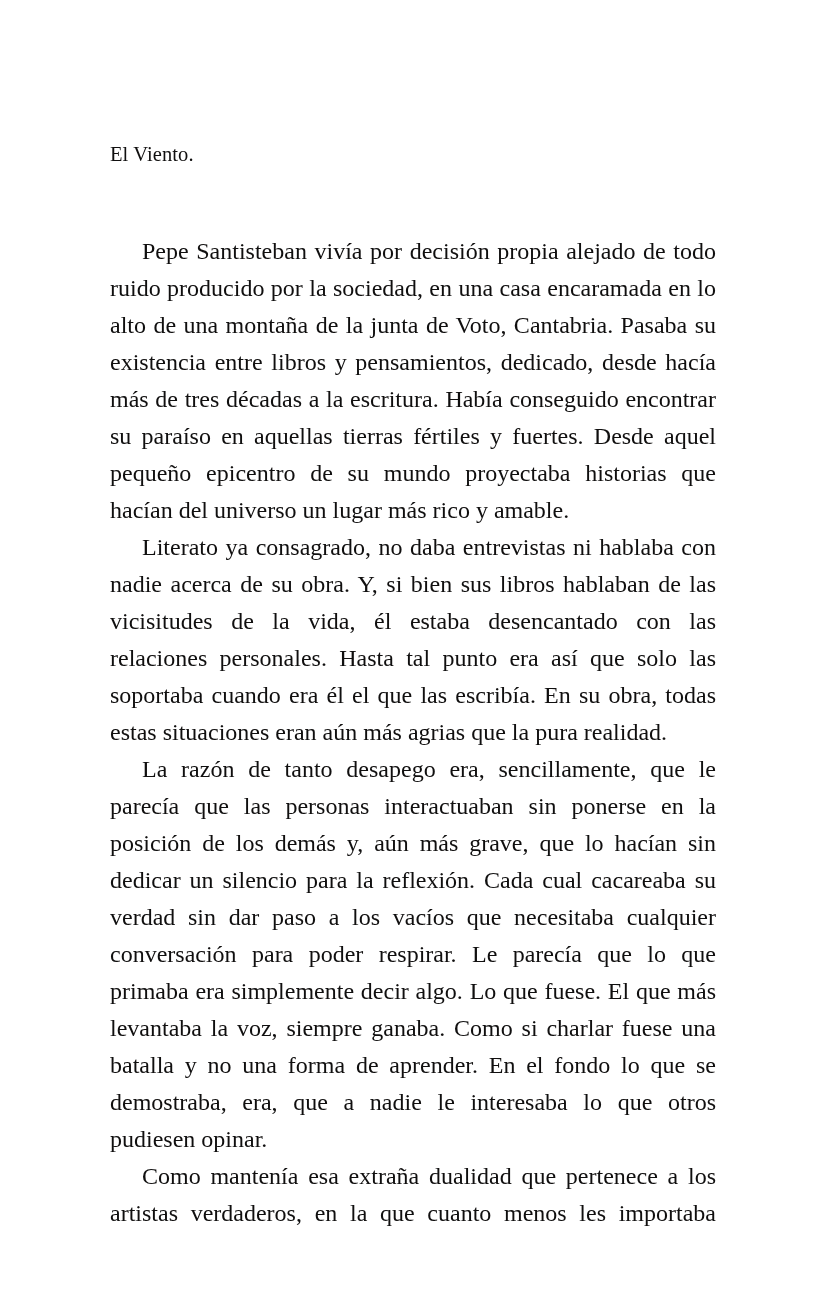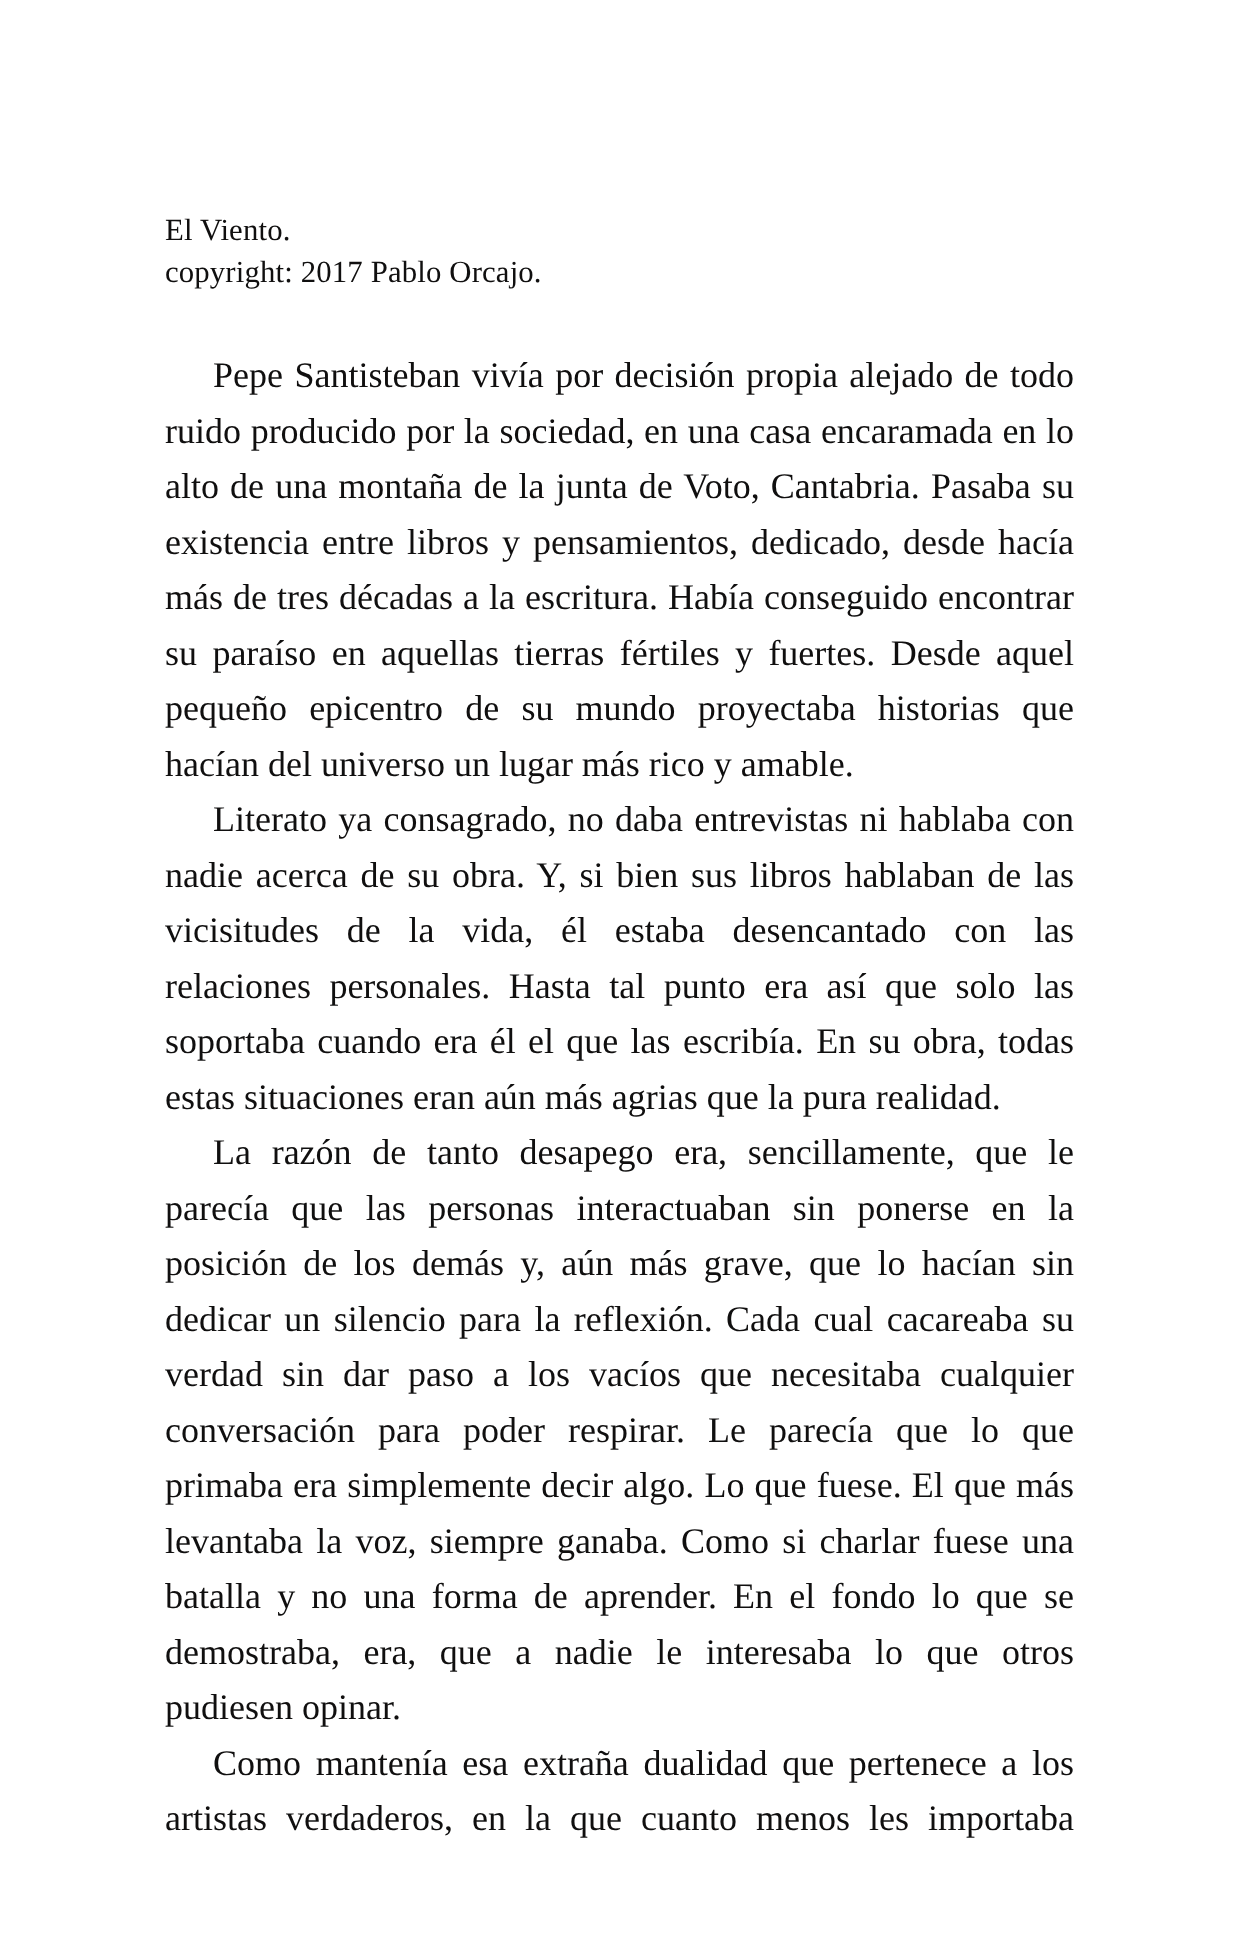--- a/index.html
+++ b/index.html
@@ -27,21 +27,20 @@
     position: absolute;
     left: 110px;
     top: 140px;
     width: 605px;
     display: flex;
     justify-content: flex-start;
     align-items: baseline;
     font-size: 20.5px;
     line-height: 28px;
     letter-spacing: 0.1px;
-    flex-direction: column;
   }
   .running-head .rh-left {
     white-space: nowrap;
   }
   .running-head .rh-right {
     white-space: nowrap;
   }
 
   
   .textblock {
@@ -85,21 +84,20 @@
   }
 </style>
 </head>
 <body style="background: rgb(255, 255, 255); color: rgb(16, 15, 15);">
 
 <div class="page">
   <div class="clip">
 
     <div class="running-head">
       <span class="rh-left">El Viento.</span>
-      <span class="rh-right">copyright: 2017 Pablo Orcajo.</span>
     </div>
 
     <div class="textblock">
       <p>Pepe Santisteban vivía por decisión propia alejado de todo ruido producido por la sociedad, en una casa encaramada en lo alto de una montaña de la junta de Voto, Cantabria. Pasaba su existencia entre libros y pensamientos, dedicado, desde hacía más de tres décadas a la escritura. Había conseguido encontrar su paraíso en aquellas tierras fértiles y fuertes. Desde aquel pequeño epicentro de su mundo proyectaba historias que hacían del universo un lugar más rico y amable.</p>
       <p>Literato ya consagrado, no daba entrevistas ni hablaba con nadie acerca de su obra. Y, si bien sus libros hablaban de las vicisitudes de la vida, él estaba desencantado con las relaciones personales. Hasta tal punto era así que solo las soportaba cuando era él el que las escribía. En su obra, todas estas situaciones eran aún más agrias que la pura realidad.</p>
       <p>La razón de tanto desapego era, sencillamente, que le parecía que las personas interactuaban sin ponerse en la posición de los demás y, aún más grave, que lo hacían sin dedicar un silencio para la reflexión. Cada cual cacareaba su verdad sin dar paso a los vacíos que necesitaba cualquier conversación para poder respirar. Le parecía que lo que primaba era simplemente decir algo. Lo que fuese. El que más levantaba la voz, siempre ganaba. Como si charlar fuese una batalla y no una forma de aprender. En el fondo lo que se demostraba, era, que a nadie le interesaba lo que otros pudiesen opinar.</p>
       <p class="continues">Como mantenía esa extraña dualidad que pertenece a los artistas verdaderos, en la que cuanto menos les importaba</p>
     </div>
 
   </div>

